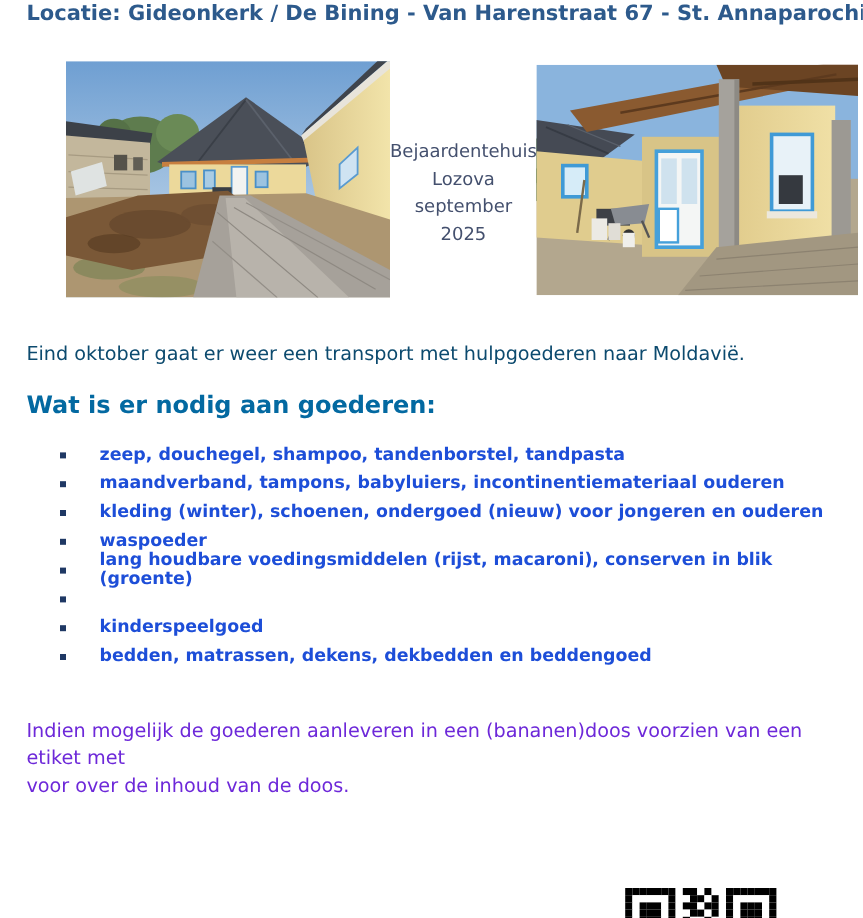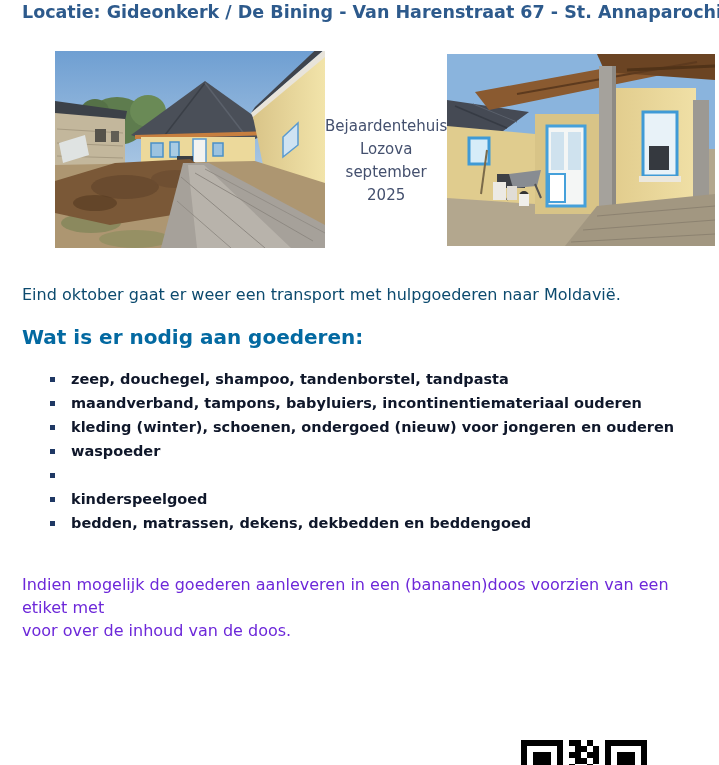--- a/index.html
+++ b/index.html
@@ -53,24 +53,25 @@
     font-weight: bold;
     color: #0369a1;
   }
   ul.needs-list {
     list-style: none;
     margin-top: 18px;
   }
   ul.needs-list li {
     font-size: 14.5px;
     font-weight: bold;
-    color: #0f172a;
+    color: #1d4ed8;
     height: 24px;
     display: flex;
     align-items: center;
+    gap: 12px;
   }
   .bullet-sq {
     display: inline-block;
     width: 5px; height: 5px;
     background: #1f3864;
     margin-left: 28px;
     margin-right: 16px;
     flex: 0 0 auto;
   }
 
@@ -243,20 +244,24 @@
     <li>
         <span class="bullet-sq"></span>
         <span>kleding (winter), schoenen, ondergoed (nieuw) voor jongeren en ouderen</span>
       </li>
     <li>
         <span class="bullet-sq"></span>
         <span>waspoeder</span>
       </li>
     <li>
         <span class="bullet-sq"></span>
+        <span>lang houdbare voedingsmiddelen (rijst, macaroni), conserven in blik (groente)</span>
+      </li>
+    <li>
+        <span class="bullet-sq"></span>
       </li>
     <li>
         <span class="bullet-sq"></span>
         <span>kinderspeelgoed</span>
       </li>
     <li>
         <span class="bullet-sq"></span>
         <span>bedden, matrassen, dekens, dekbedden en beddengoed</span>
       </li>
   </ul>

